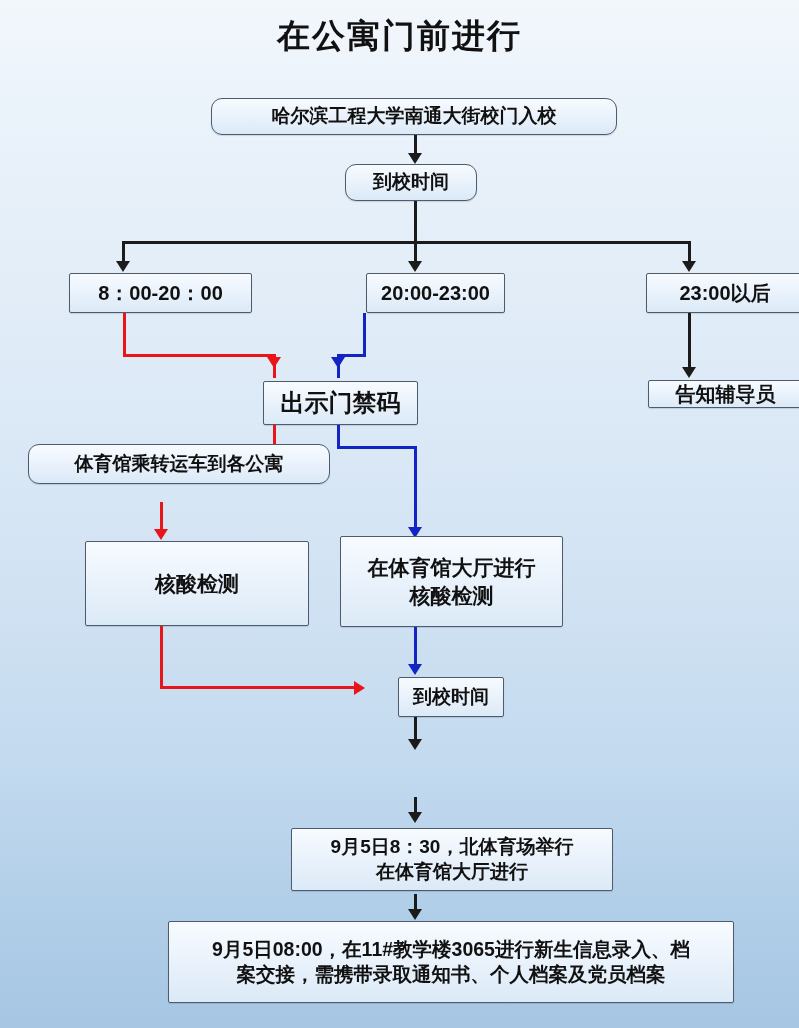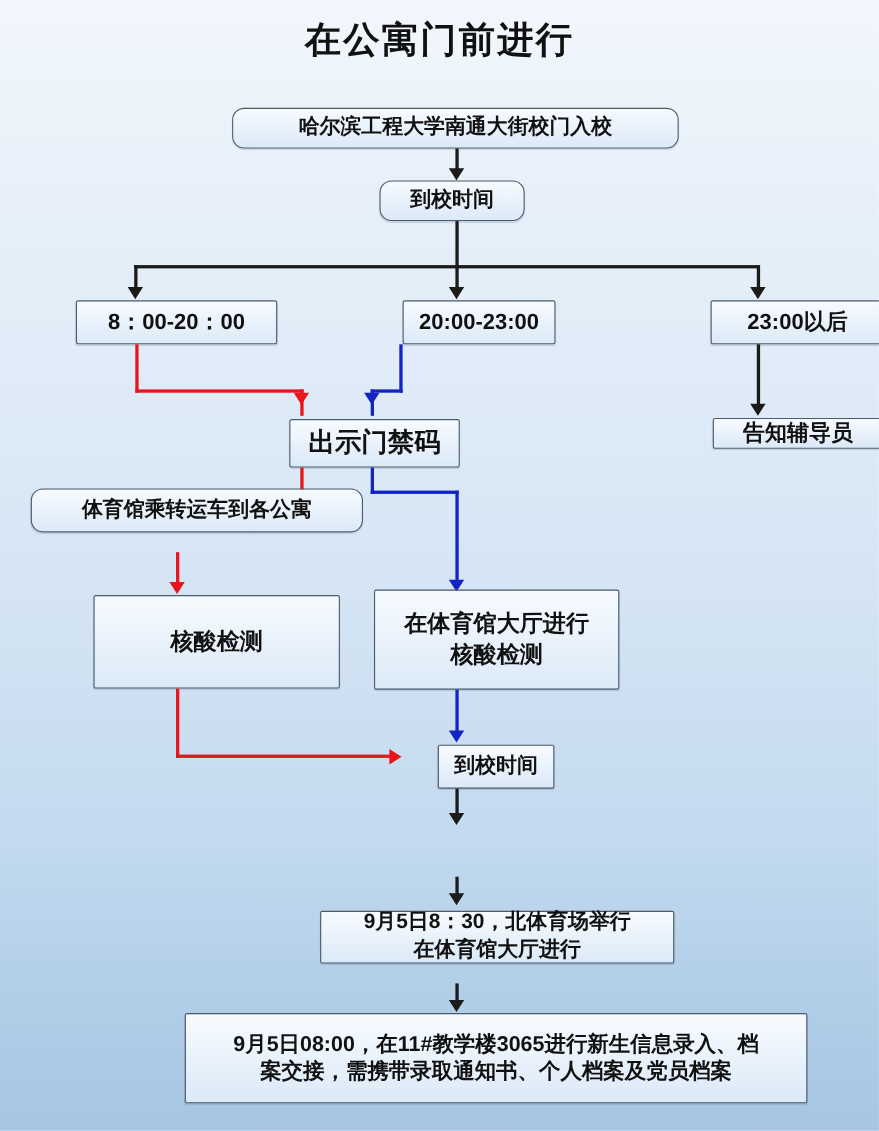--- a/index.html
+++ b/index.html
@@ -151,21 +151,21 @@
     <span>到校时间</span>
   </div>
 
   <div class="ln v" style="left:414px; top:717px; height:24px;"></div>
   <div class="arw down" style="left:408px; top:739px;"></div>
 
 
   <div class="ln v" style="left:414px; top:797px; height:18px;"></div>
   <div class="arw down" style="left:408px; top:812px;"></div>
 
-  <div class="box sq" style="left:255px; top:828px; width:322px; height:48px; font-size:19px; flex-direction:column;">
+  <div class="box sq" style="left:255px; top:828px; width:322px; height:63px; font-size:19px; flex-direction:column;">
     <span>9月5日8：30，北体育场举行</span>
     <span>在体育馆大厅进行</span>
   </div>
 
   <div class="ln v" style="left:414px; top:894px; height:18px;"></div>
   <div class="arw down" style="left:408px; top:909px;"></div>
 
   <div class="box sq" style="left:132px; top:921px; width:566px; height:82px; font-size:19.5px; flex-direction:column; padding:0 12px;">
     <span>9月5日08:00，在11#教学楼3065进行新生信息录入、档</span>
     <span>案交接，需携带录取通知书、个人档案及党员档案</span>

